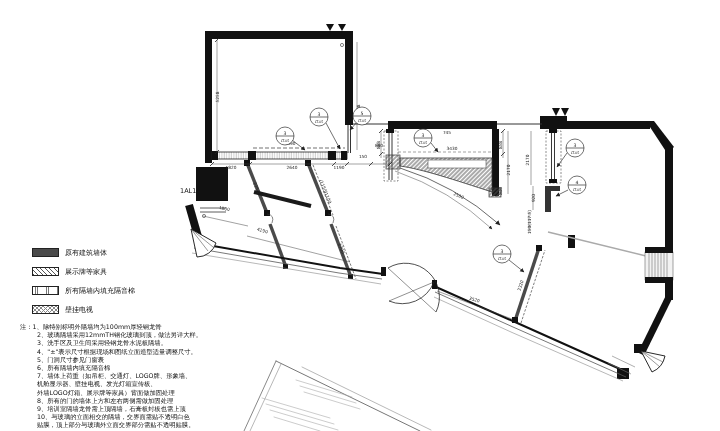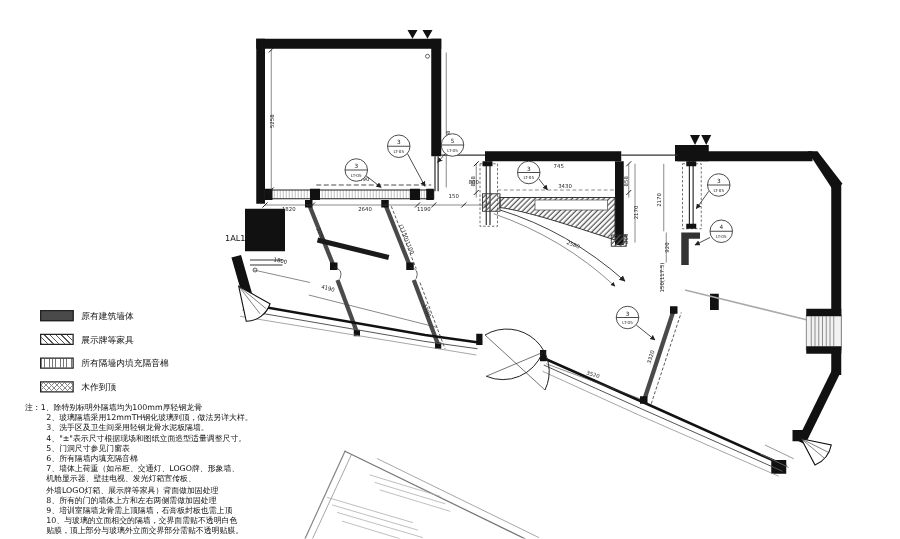--- a/index.html
+++ b/index.html
@@ -327,21 +327,21 @@
     <div class="legend-row">
       <div class="swatch s1"></div>
       <span class="legend-label">展示牌等家具</span>
     </div>
     <div class="legend-row">
       <div class="swatch s2"></div>
       <span class="legend-label">所有隔墙内填充隔音棉</span>
     </div>
     <div class="legend-row">
       <div class="swatch s3"></div>
-      <span class="legend-label">木作到顶</span>
+      <span class="legend-label">壁挂电视</span>
     </div>
   </div>
 
   <div id="notes">
     <div class="note-line">注：1、除特别标明外隔墙均为100mm厚轻钢龙骨</div>
     <div class="note-line indent">2、玻璃隔墙采用12mmTH钢化玻璃到顶，做法另详大样。</div>
     <div class="note-line indent">3、洗手区及卫生间采用轻钢龙骨水泥板隔墙。</div>
     <div class="note-line indent">4、"±"表示尺寸根据现场和图纸立面造型适量调整尺寸。</div>
     <div class="note-line indent">5、门洞尺寸参见门窗表</div>
     <div class="note-line indent">6、所有隔墙内填充隔音棉</div>

